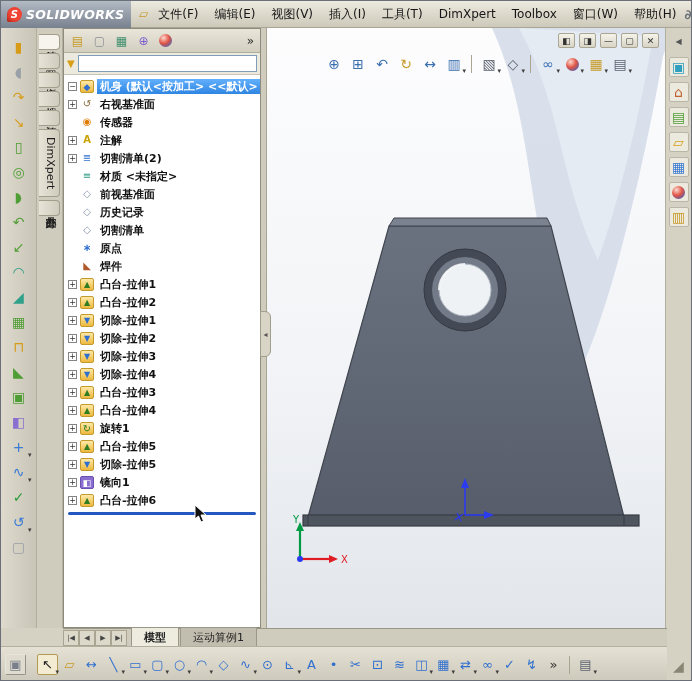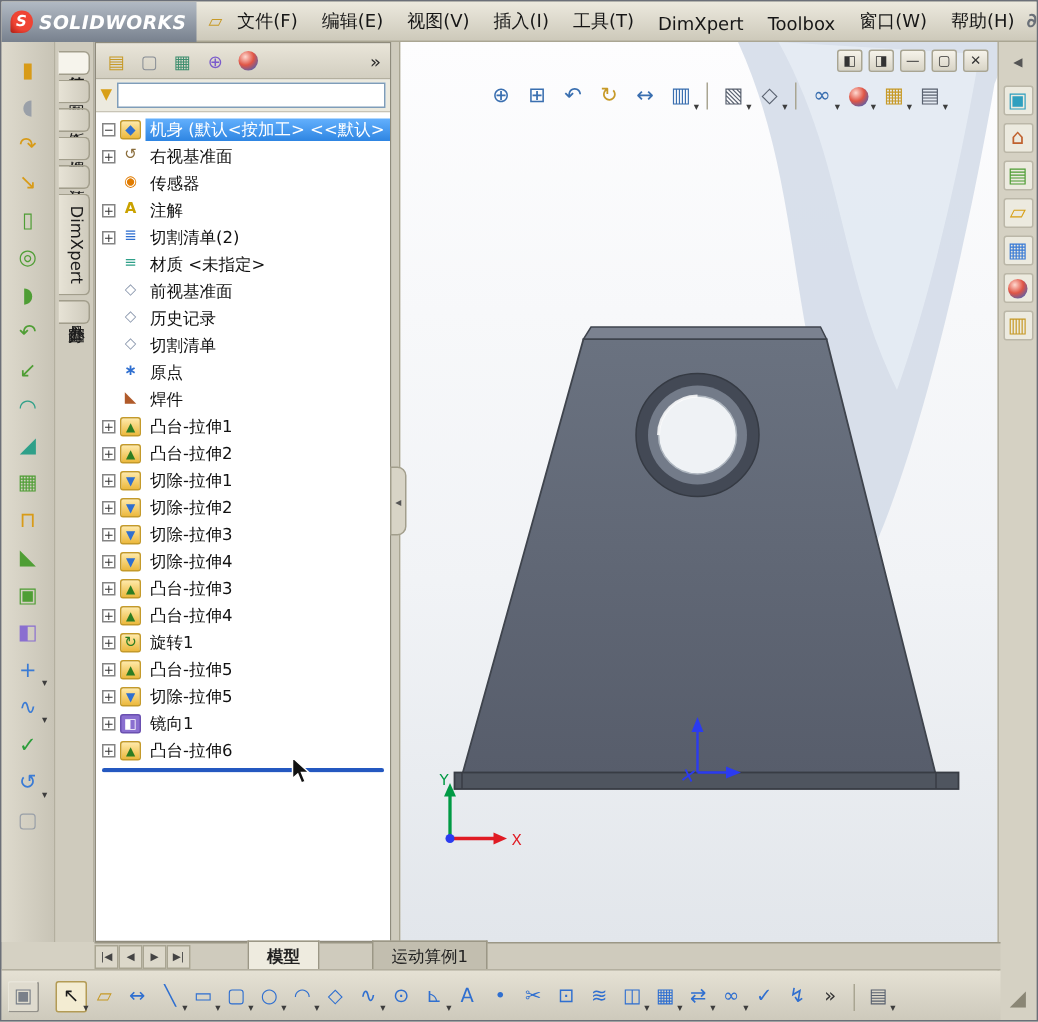--- a/index.html
+++ b/index.html
@@ -11,21 +11,21 @@
   .titlebar{position:absolute;top:0;left:0;width:692px;height:27px;
     background:linear-gradient(180deg,#ece9de,#cdc9ba);border-bottom:1px solid #aaa693;
     display:flex;align-items:center;}
   .logo{width:130px;height:27px;background:linear-gradient(180deg,#b2bac4,#78818e);
     color:#fff;font-style:italic;font-weight:bold;font-size:12.5px;letter-spacing:.3px;
     display:flex;align-items:center;padding-left:6px;flex:none;}
   .brand-mark{display:inline-block;width:15px;height:15px;margin-right:4px;
     background:radial-gradient(circle at 62% 38%, #ef4434 55%, #a81c12 100%);
     color:#fff;border-radius:50% 50% 50% 12%;font-size:10px;line-height:15px;text-align:center;}
   .doc-ic{font-size:12px;color:#c79a28;margin:0 2px 0 8px;}
-  .menus{display:flex;align-items:flex-end;}
+  .menus{display:flex;align-items:center;}
   .menu-item{padding:4px 8px;font-size:12px;color:#161616;cursor:default;white-space:nowrap;}
   .tb-right{margin-left:auto;display:flex;align-items:center;gap:8px;padding-right:8px;}
   .app-glyph{color:#6a7078;font-size:13px;font-weight:bold;}
   .app-close{color:#c1170b;font-size:13px;font-weight:bold;cursor:default;}
 
   
   .tbi{position:relative;width:24px;height:22px;display:inline-flex;align-items:center;justify-content:center;
     border:1px solid transparent;border-radius:2px;flex:none;cursor:default;}
   .tbi .glyph{font-size:14px;line-height:1;}
   .tbi .dd{position:absolute;right:-2px;bottom:-2px;font-size:7px;color:#3d3d3d;}
@@ -65,21 +65,21 @@
   .funnel{color:#d8a018;font-size:10px;}
   .filter-input{flex:1;height:17px;border:1px solid #7f9db9;font-size:11px;padding:0 3px;
     font-family:"DejaVu Sans",sans-serif;background:#fff;}
   .tree{flex:1;background:#fff;padding-top:2px;overflow:hidden;}
   .trow{height:18px;display:flex;align-items:center;font-size:11px;color:#111;
     padding-left:4px;gap:3px;white-space:nowrap;cursor:default;}
   .exp{width:9px;height:9px;border:1px solid #848484;background:#fff;font-size:8px;
     line-height:7px;text-align:center;color:#333;flex:none;}
   .exp.none{visibility:hidden;}
   .tico{width:14px;height:13px;flex:none;font-size:10px;line-height:12px;text-align:center;border-radius:2px;}
-  .tlabel{padding:0 3px;overflow:hidden;text-overflow:clip;}
+  .tlabel{padding:0 3px;overflow:hidden;text-overflow:clip;font-weight:bold;}
   .trow.root .tlabel{flex:1;background:linear-gradient(180deg,#63b0fd,#2e85e2);color:#fff;}
   .rollback{border-top:3px solid #2458c0;border-radius:2px;margin:3px 4px 0 4px;}
 
   
   .tico.history-icon{color:#8a6d3b;}
   .tico.sensors-icon{color:#e07b00;}
   .tico.annotations-icon{color:#caa200;font-weight:bold;}
   .tico.cutlist-icon{color:#2f6fd0;}
   .tico.material-icon{color:#2fa089;}
   .tico.plane-icon{color:#8a97ad;}
@@ -120,21 +120,21 @@
   .task-strip .tbi.footer{margin-top:auto;border:none;background:none;}
 
   
   .tabs-row{position:absolute;left:62px;top:627px;width:604px;height:18px;background:#cfcbbd;
     border-top:1px solid #9b9786;display:flex;align-items:flex-end;}
   .tab-scroll{display:flex;margin-right:4px;}
   .tsb{width:16px;height:16px;border:1px solid #a9a592;background:#dcd8ca;font-size:7px;color:#444;
     display:flex;align-items:center;justify-content:center;}
   .doc-tabs{display:flex;align-items:flex-end;}
   .doc-tab{padding:2px 12px 1px 12px;font-size:11px;color:#222;background:#c2beaf;
-    border:1px solid #9b9786;border-bottom:none;margin-right:1px;cursor:default;white-space:nowrap;margin-left:34px;}
+    border:1px solid #9b9786;border-bottom:none;margin-right:1px;cursor:default;white-space:nowrap;}
   .doc-tab.active{background:#eeebdf;font-weight:bold;}
 
   
   .bottom-toolbar{position:absolute;left:0;top:645px;width:666px;height:36px;
     background:linear-gradient(180deg,#e5e1d4,#ccc8ba);border-top:1px solid #b3af9f;
     display:flex;align-items:center;gap:1px;padding:0 4px;}
   .bottom-toolbar .tbi{width:21px;height:21px;}
   .bottom-toolbar .tbi .glyph{font-size:13px;}
 
   

